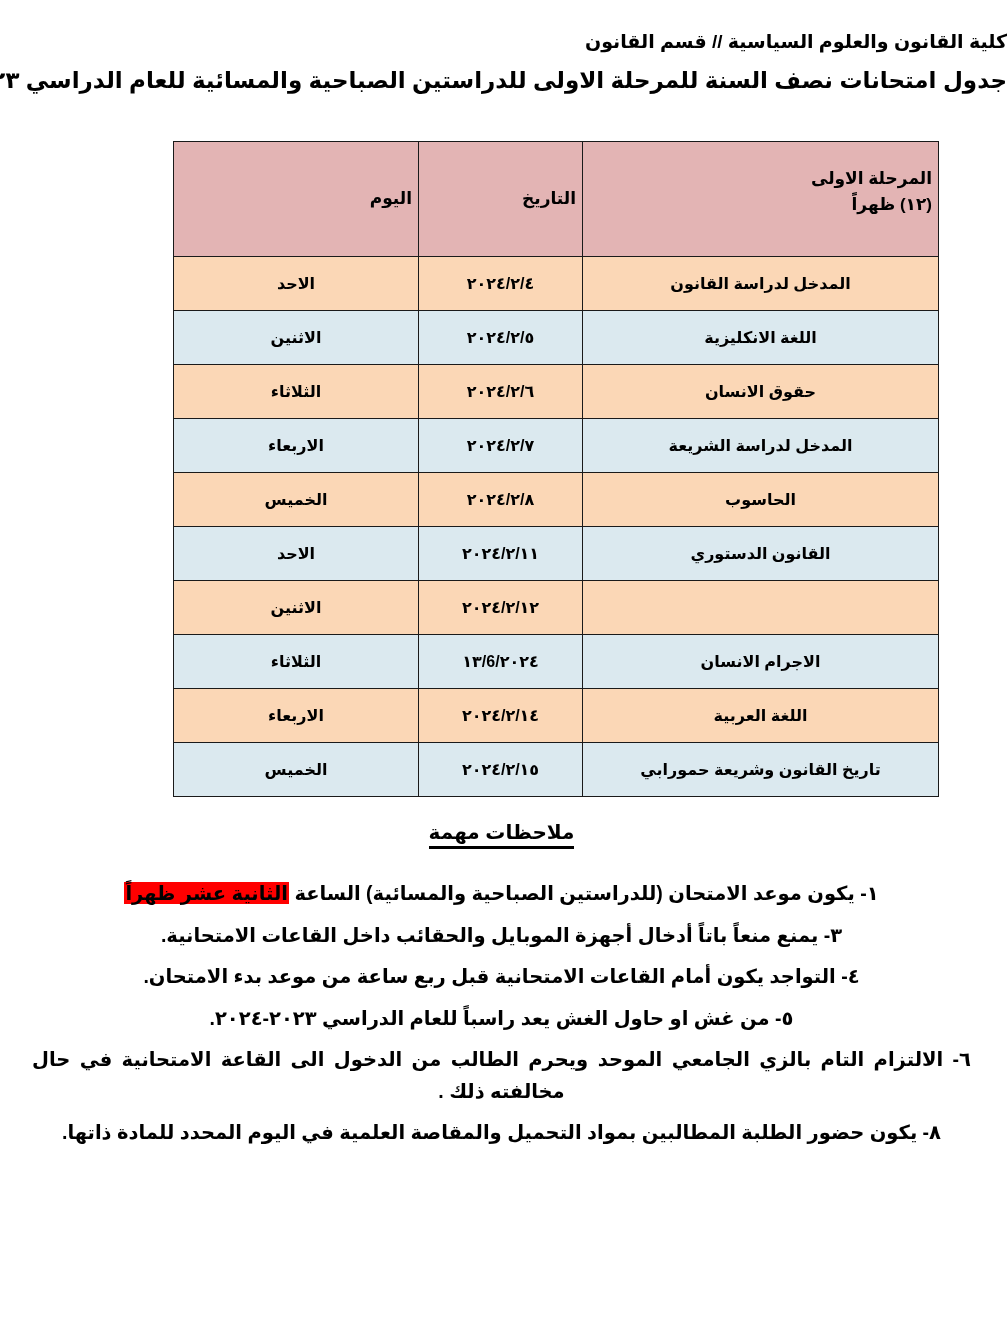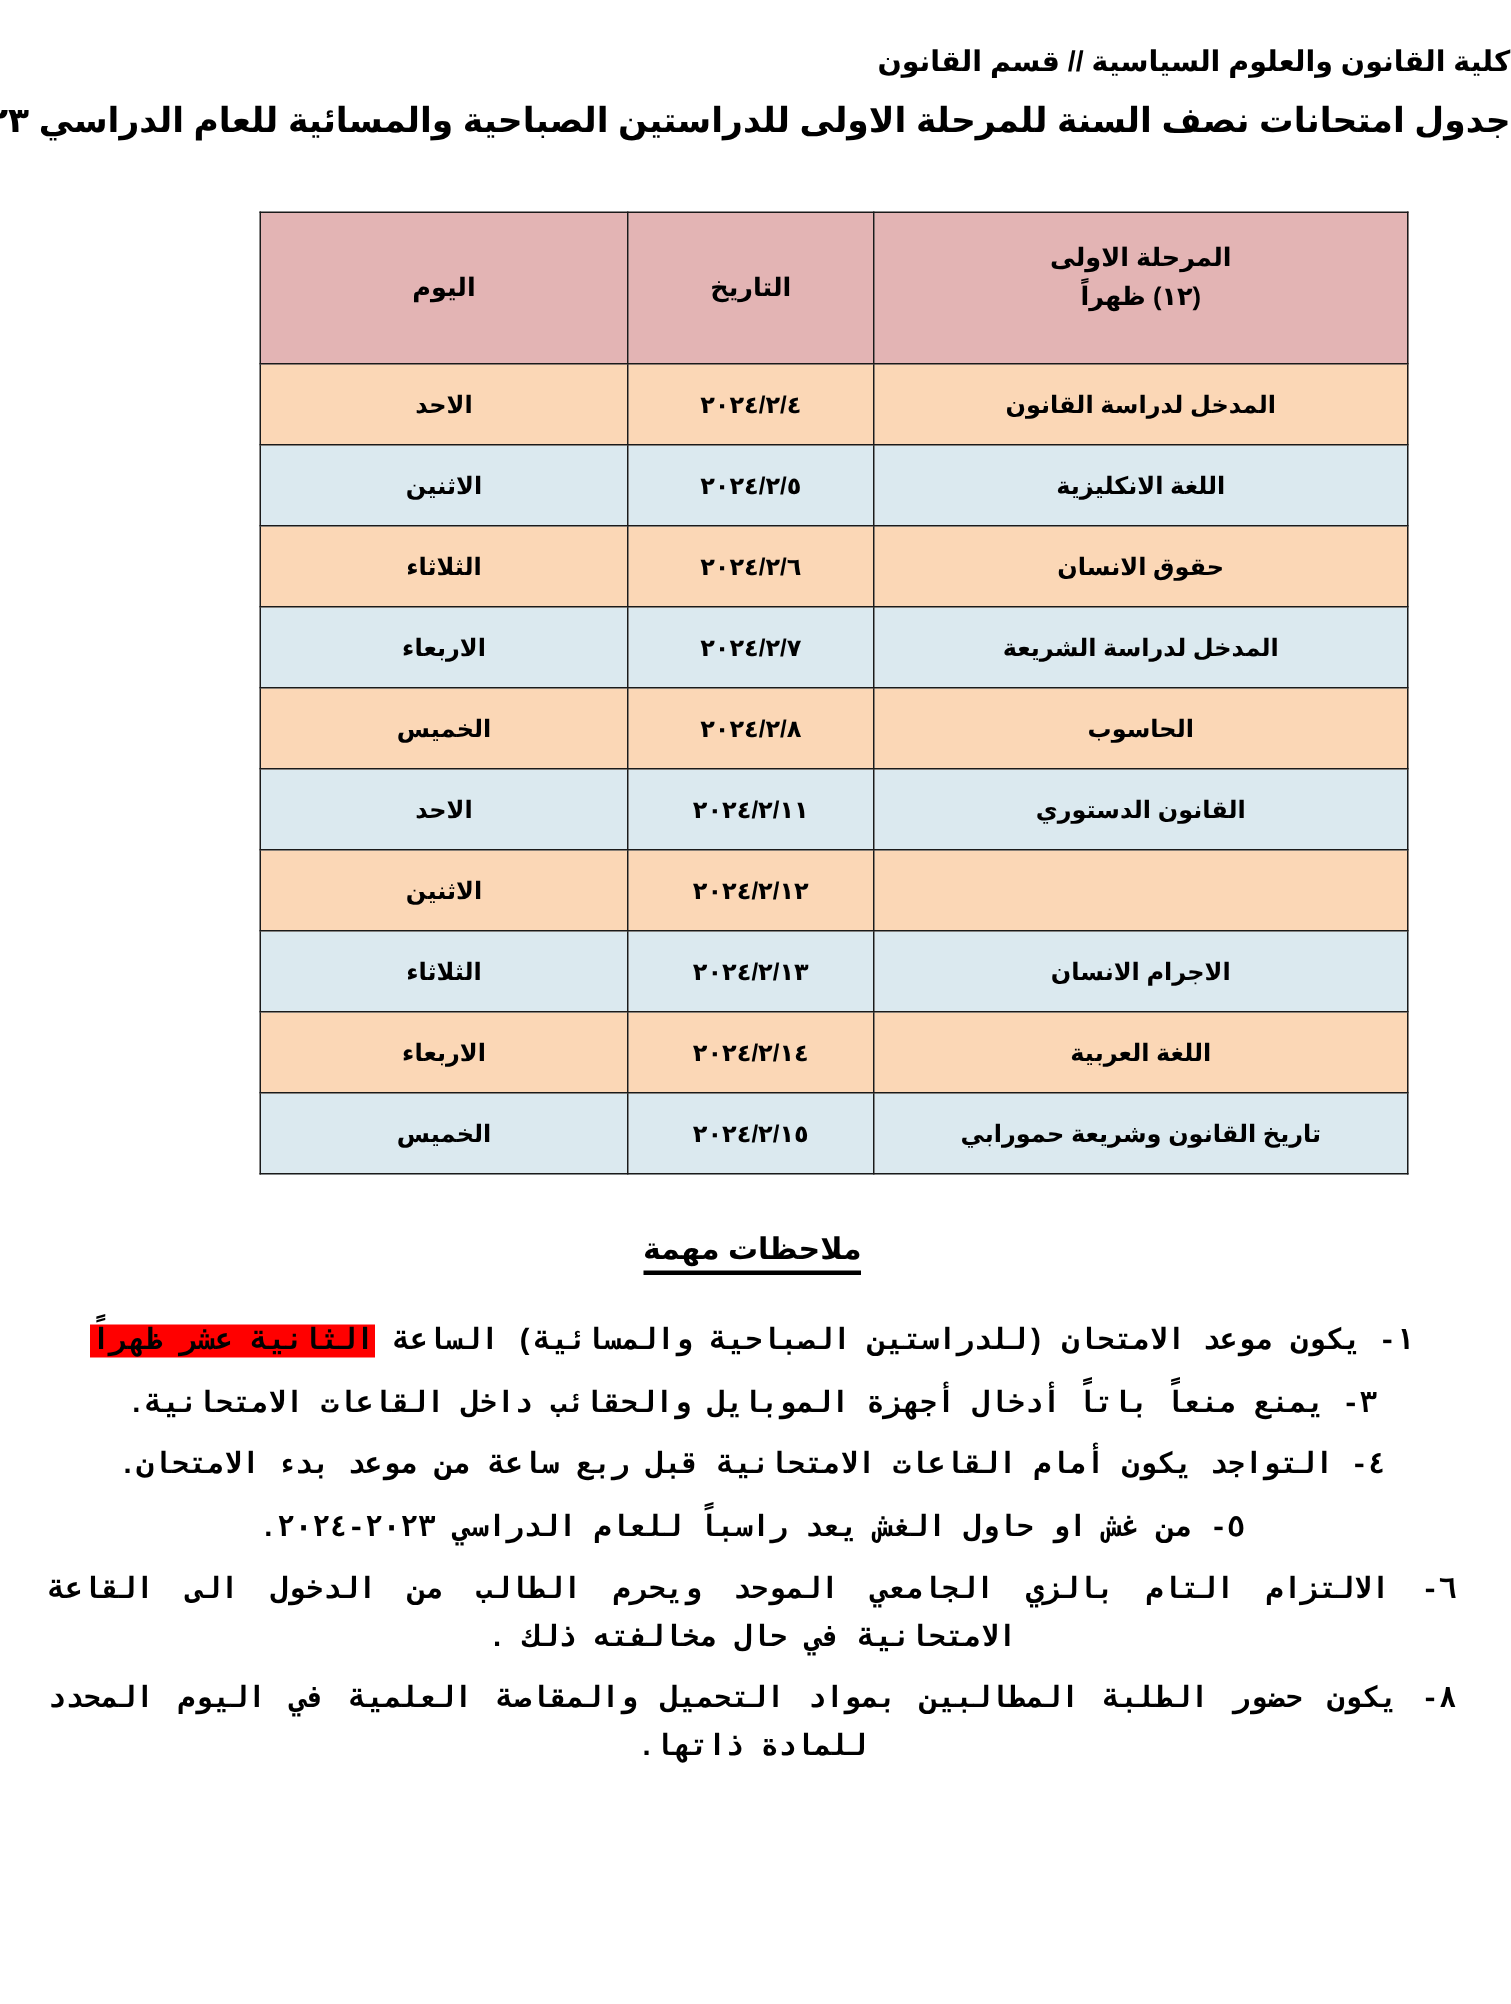--- a/index.html
+++ b/index.html
@@ -54,23 +54,24 @@
     font-size: 16px;
     color: #000;
     padding: 4px 6px;
   }
   col.c-subject { width: 356px; }
   col.c-date    { width: 164px; }
   col.c-day     { width: 245px; }
 
   tr.hdr-row td {
     background: #e3b4b4;
-    height: 101px;
+    height: 115px;
     font-size: 17px;
     line-height: 1.55;
+    text-align: right;
   }
   tr.hdr-row td.subject-head { padding-bottom: 18px; }
 
   tr.body-row { height: 54px; }
   tr.body-row td { height: 54px; }
   tr.tone-peach td { background: #fbd7b6; }
   tr.tone-blue  td { background: #dbe9ef; }
 
   td.c-sub  { font-size: 16px; }
   td.c-date { font-size: 16px; letter-spacing: 0.4px; }
@@ -92,21 +93,20 @@
     margin: 0 0 34px 0;
   }
   .notes-title span {
     border-bottom: 3px solid #000;
     padding-bottom: 3px;
   }
   ul.notes-list {
     list-style: none;
     margin: 0;
     padding: 0;
-    font-family: Liberation Mono, monospace;
   }
   ul.notes-list li {
     font-size: 19.5px;
     font-weight: bold;
     line-height: 1.62;
     margin-bottom: 10px;
     text-align: justify;
     text-align-last: center;
     padding: 0 22px;
   }
@@ -173,21 +173,21 @@
           <td class="c-date">٢٠٢٤/٢/١١</td>
           <td class="c-day">الاحد</td>
         </tr>
         <tr class="body-row tone-peach">
           <td class="c-sub"></td>
           <td class="c-date">٢٠٢٤/٢/١٢</td>
           <td class="c-day">الاثنين</td>
         </tr>
         <tr class="body-row tone-blue">
           <td class="c-sub">الاجرام الانسان</td>
-          <td class="c-date">٢٠٢٤/٢/١٣</td>
+          <td class="c-date">٢٠٢٤/6/١٣</td>
           <td class="c-day">الثلاثاء</td>
         </tr>
         <tr class="body-row tone-peach">
           <td class="c-sub">اللغة العربية</td>
           <td class="c-date">٢٠٢٤/٢/١٤</td>
           <td class="c-day">الاربعاء</td>
         </tr>
         <tr class="body-row tone-blue">
           <td class="c-sub">تاريخ القانون وشريعة حمورابي</td>
           <td class="c-date">٢٠٢٤/٢/١٥</td>

